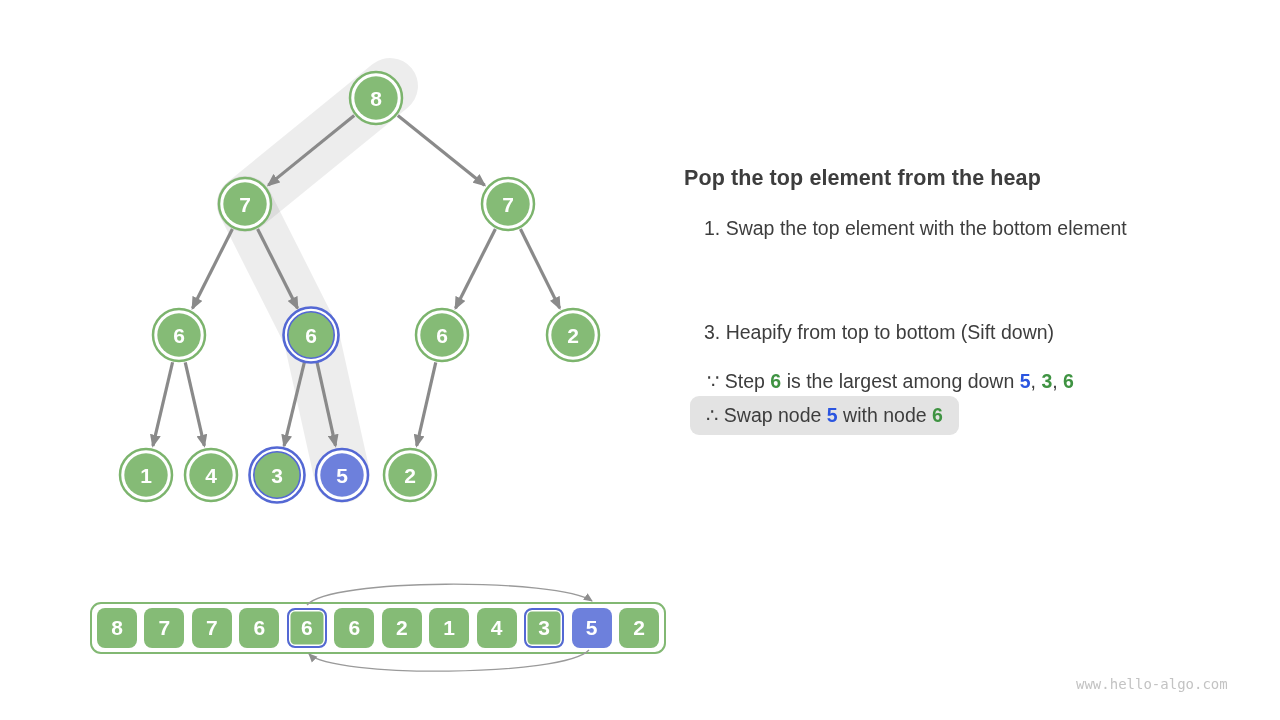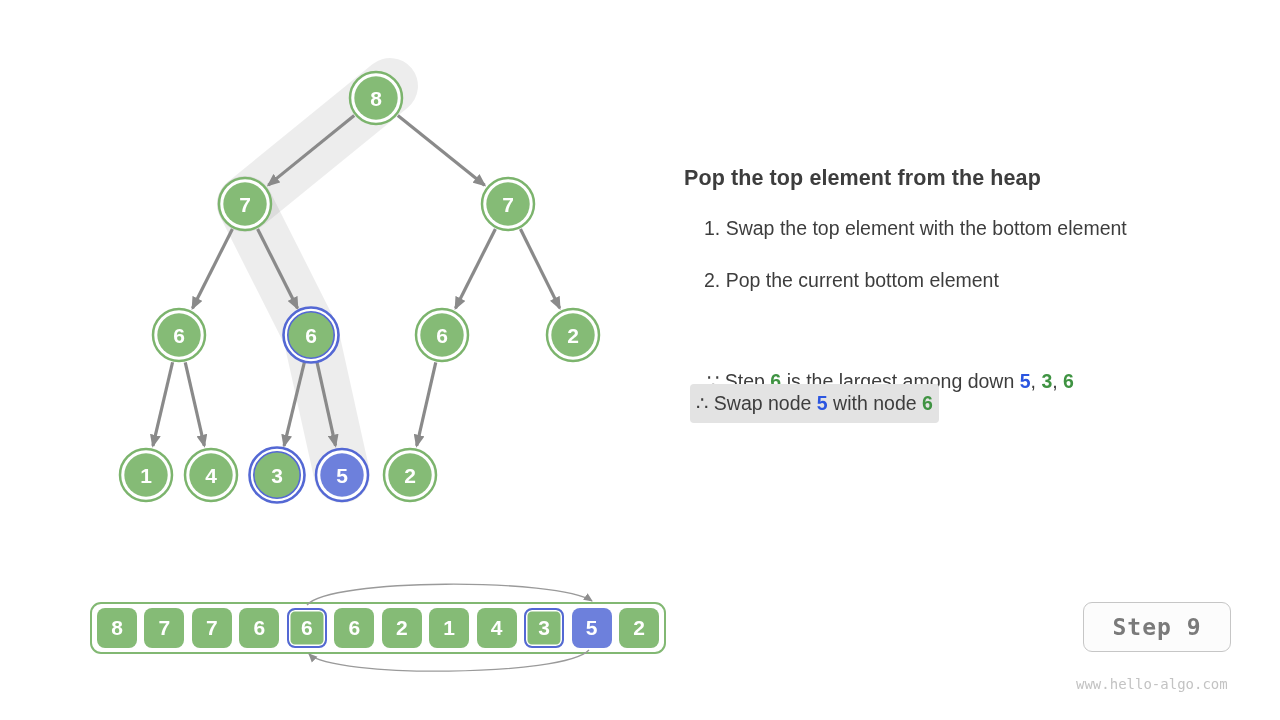--- a/index.html
+++ b/index.html
@@ -5,21 +5,21 @@
   html,body{margin:0;padding:0;background:#fff;}
   #stage{position:relative;width:1280px;height:720px;background:#fff;overflow:hidden;
          font-family:"Liberation Sans",sans-serif;}
   svg.layer{position:absolute;left:0;top:0;pointer-events:none;}
   .panel-title{position:absolute;left:684px;top:166px;font-size:21.5px;font-weight:700;
                color:var(--text_dark);letter-spacing:0.1px;}
   .step-item{position:absolute;left:660px;font-size:19.5px;color:var(--text_dark);margin-left:44px;}
   #step-0{top:217px} #step-1{top:269px} #step-2{top:321px}
   .reason{position:absolute;font-size:19.5px;color:var(--text_dark);white-space:nowrap;}
   #because{left:707px;top:370px;}
-  #therefore{left:690px;top:384px;background:var(--pill_bg);border-radius:4px;padding:8px 6px;}
+  #therefore{left:690px;top:396px;background:var(--pill_bg);border-radius:9px;padding:8px 16px;}
   .seg-green{color:var(--text_green);font-weight:700;}
   .seg-blue{color:var(--text_blue);font-weight:700;}
   #array{position:absolute;left:90px;top:602px;width:576px;height:52px;box-sizing:border-box;
          border:2px solid var(--array_border);border-radius:11px;background:#fff;
          display:flex;align-items:center;justify-content:space-between;padding:0 5px;}
   .cell{width:40px;height:40px;border-radius:8px;background:var(--green_fill);color:#fff;
         font-weight:700;font-size:21px;display:flex;align-items:center;justify-content:center;
         box-sizing:border-box;}
   .cell.blue-border{border:2.5px solid var(--blue_stroke);box-shadow:inset 0 0 0 1.5px #fff;}
   .cell.blue{background:var(--blue_fill);}
@@ -123,21 +123,21 @@
         <g>
           <circle cx="410" cy="475" r="26" fill="#fff" stroke="#7cb46d" stroke-width="2.5"></circle>
           <circle cx="410" cy="475" r="21.7" fill="#85bb76"></circle>
           <text x="410" y="482.5" text-anchor="middle" class="node-value">2</text>
         </g>
       </g>
   </svg>
 
   <div class="panel-title">Pop the top element from the heap</div>
   <div class="step-item" id="step-0">1. Swap the top element with the bottom element</div>
-  <div class="step-item" id="step-1">2. Pop the current bottom element</div>
+  <div class="step-item" id="step-2">3. Heapify from top to bottom (Sift down)</div>
   <div class="reason" id="because"><span class="seg-dark">∵ Step </span><span class="seg-green">6</span><span class="seg-dark"> is the largest among down </span><span class="seg-blue">5</span><span class="seg-dark">, </span><span class="seg-green">3</span><span class="seg-dark">, </span><span class="seg-green">6</span></div>
   <div class="reason" id="therefore"><span class="seg-dark">∴ Swap node </span><span class="seg-blue">5</span><span class="seg-dark"> with node </span><span class="seg-green">6</span></div>
 
   <div id="array">
       <div class="cell">
         <span>8</span>
       </div>
       <div class="cell">
         <span>7</span>
       </div>
@@ -171,15 +171,14 @@
       <div class="cell">
         <span>2</span>
       </div>
     </div>
 
   <svg class="layer" width="1280" height="720">
     <path fill="none" stroke="#9a9a9a" stroke-width="1.3" marker-end="url(#swaparrow)" d="M 307 605 C 330 578, 558 578, 592 601"></path>
     <path fill="none" stroke="#9a9a9a" stroke-width="1.3" marker-end="url(#swaparrow)" d="M 589 650 C 564 677, 333 678, 309 654"></path>
   </svg>
 
-  <div id="step-badge">Step 9</div>
   <div id="watermark">www.hello-algo.com</div>
 </div>
 
 </body></html>

